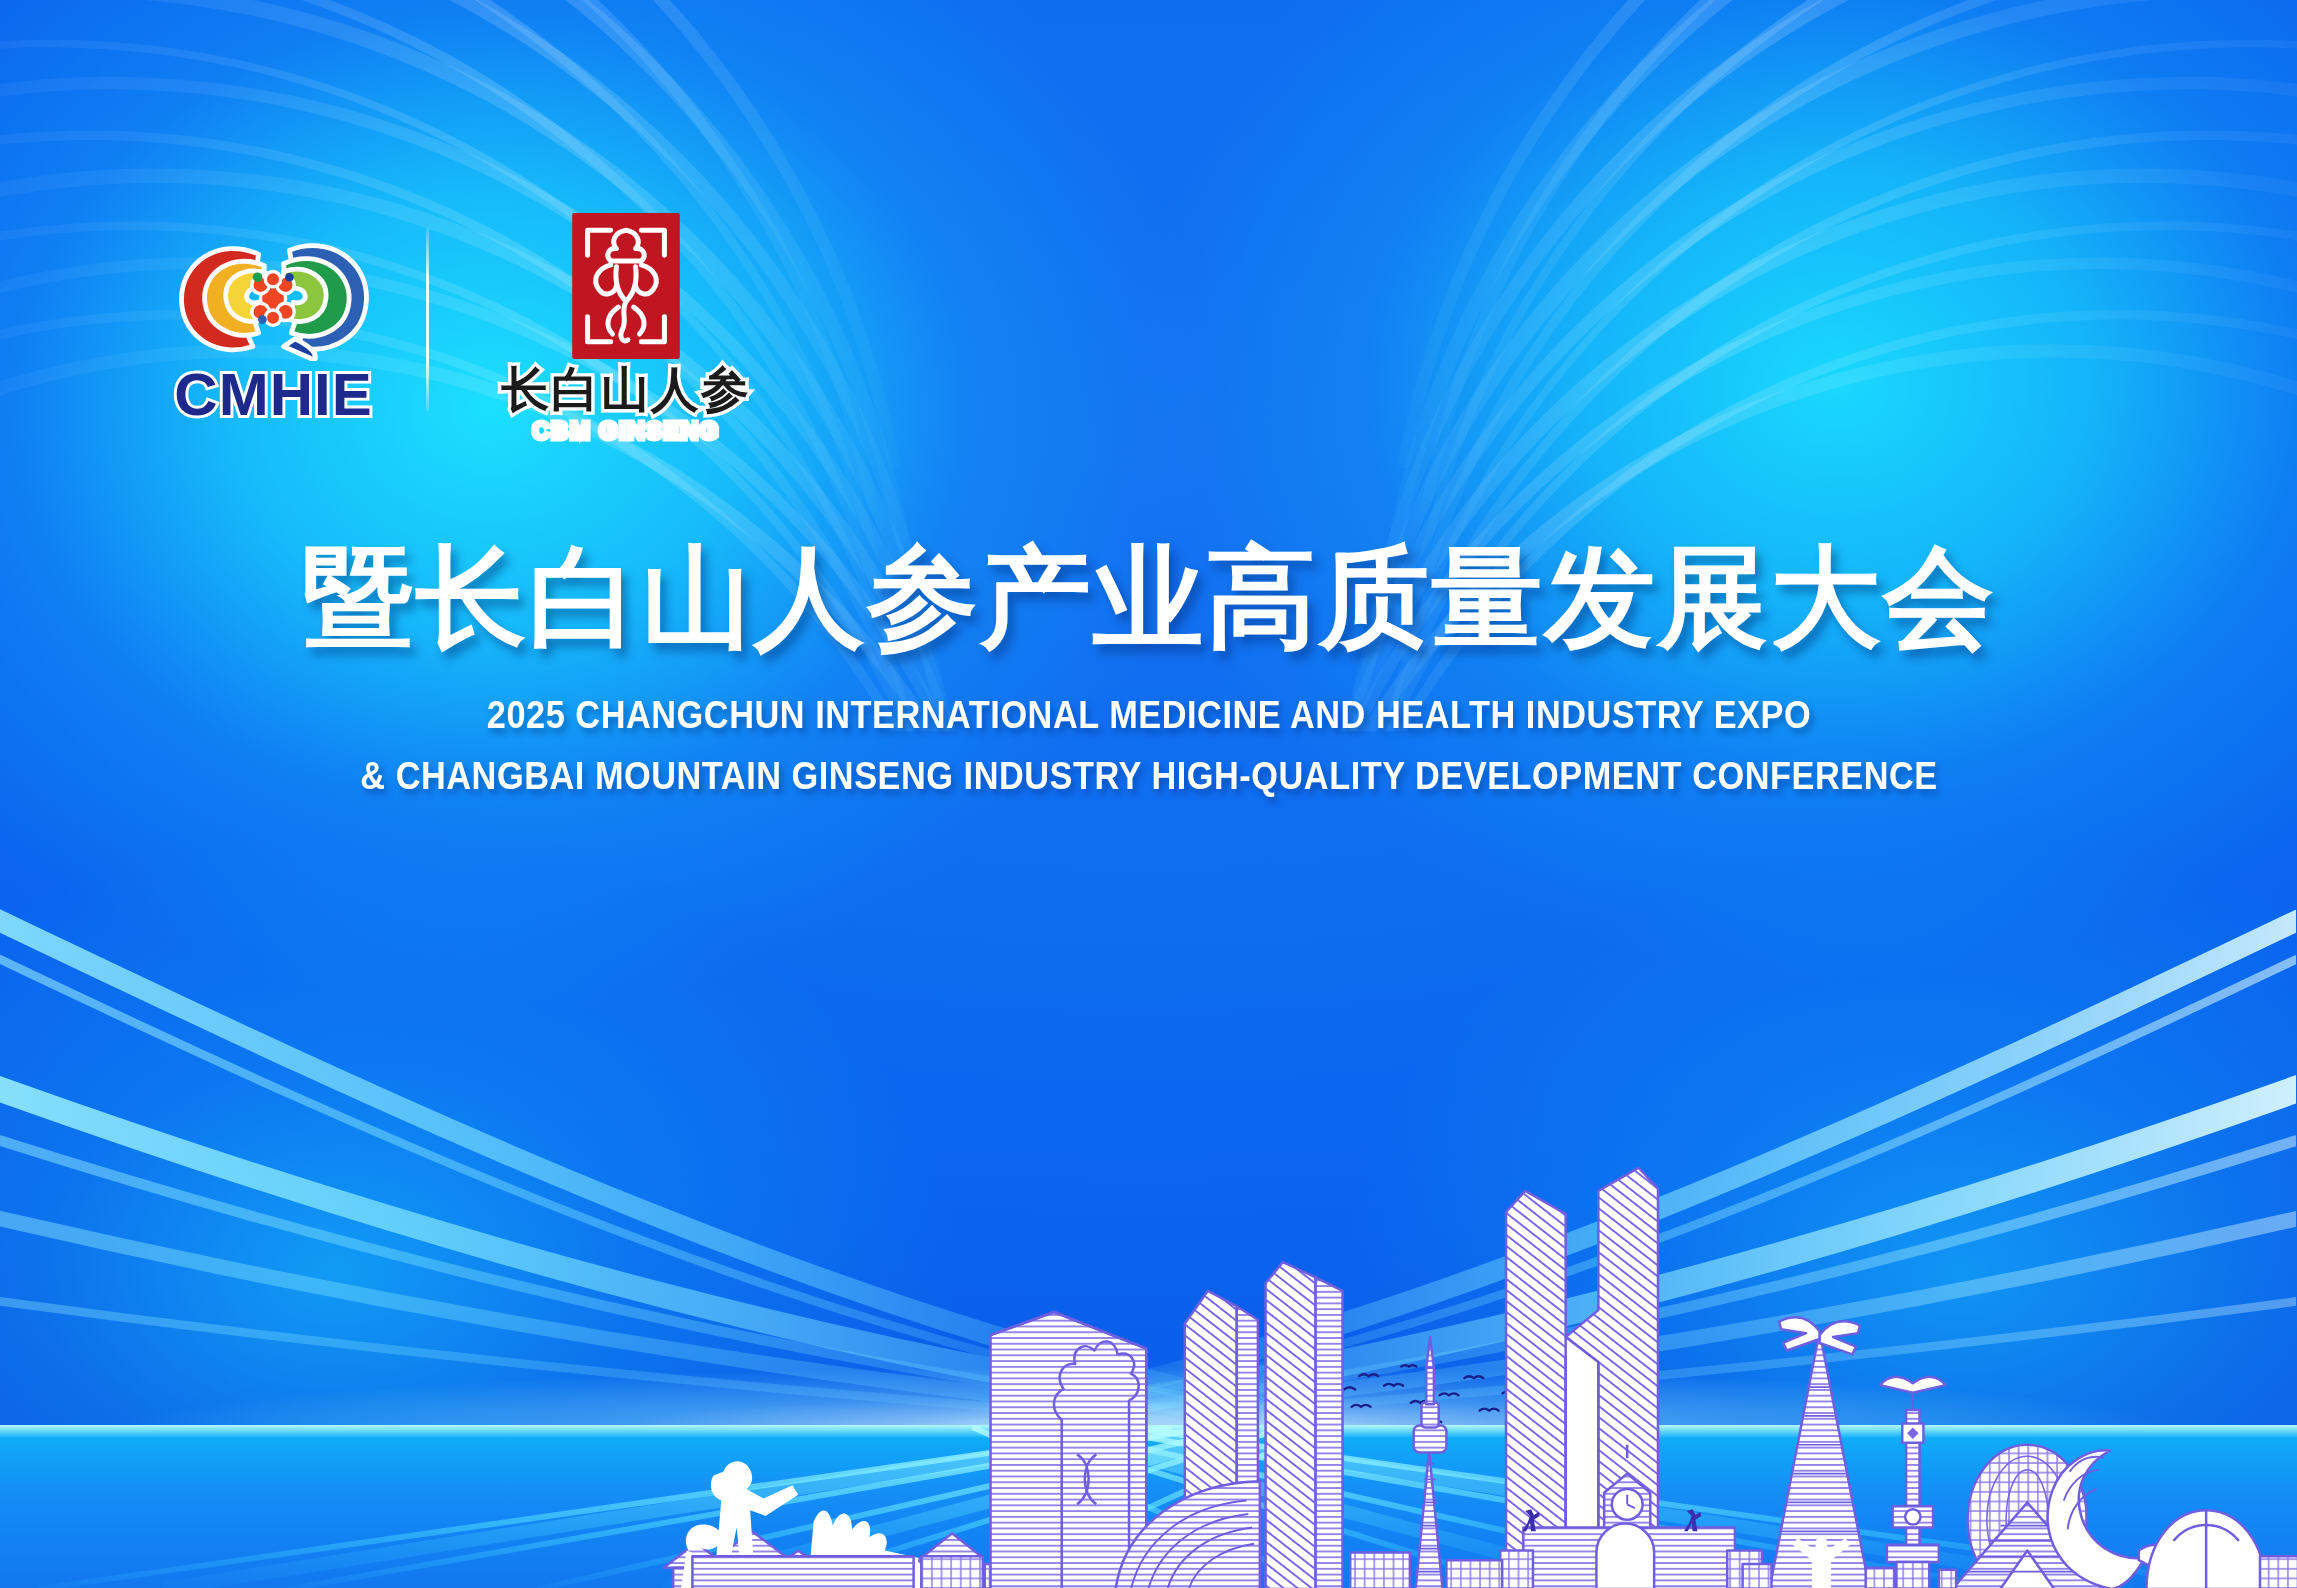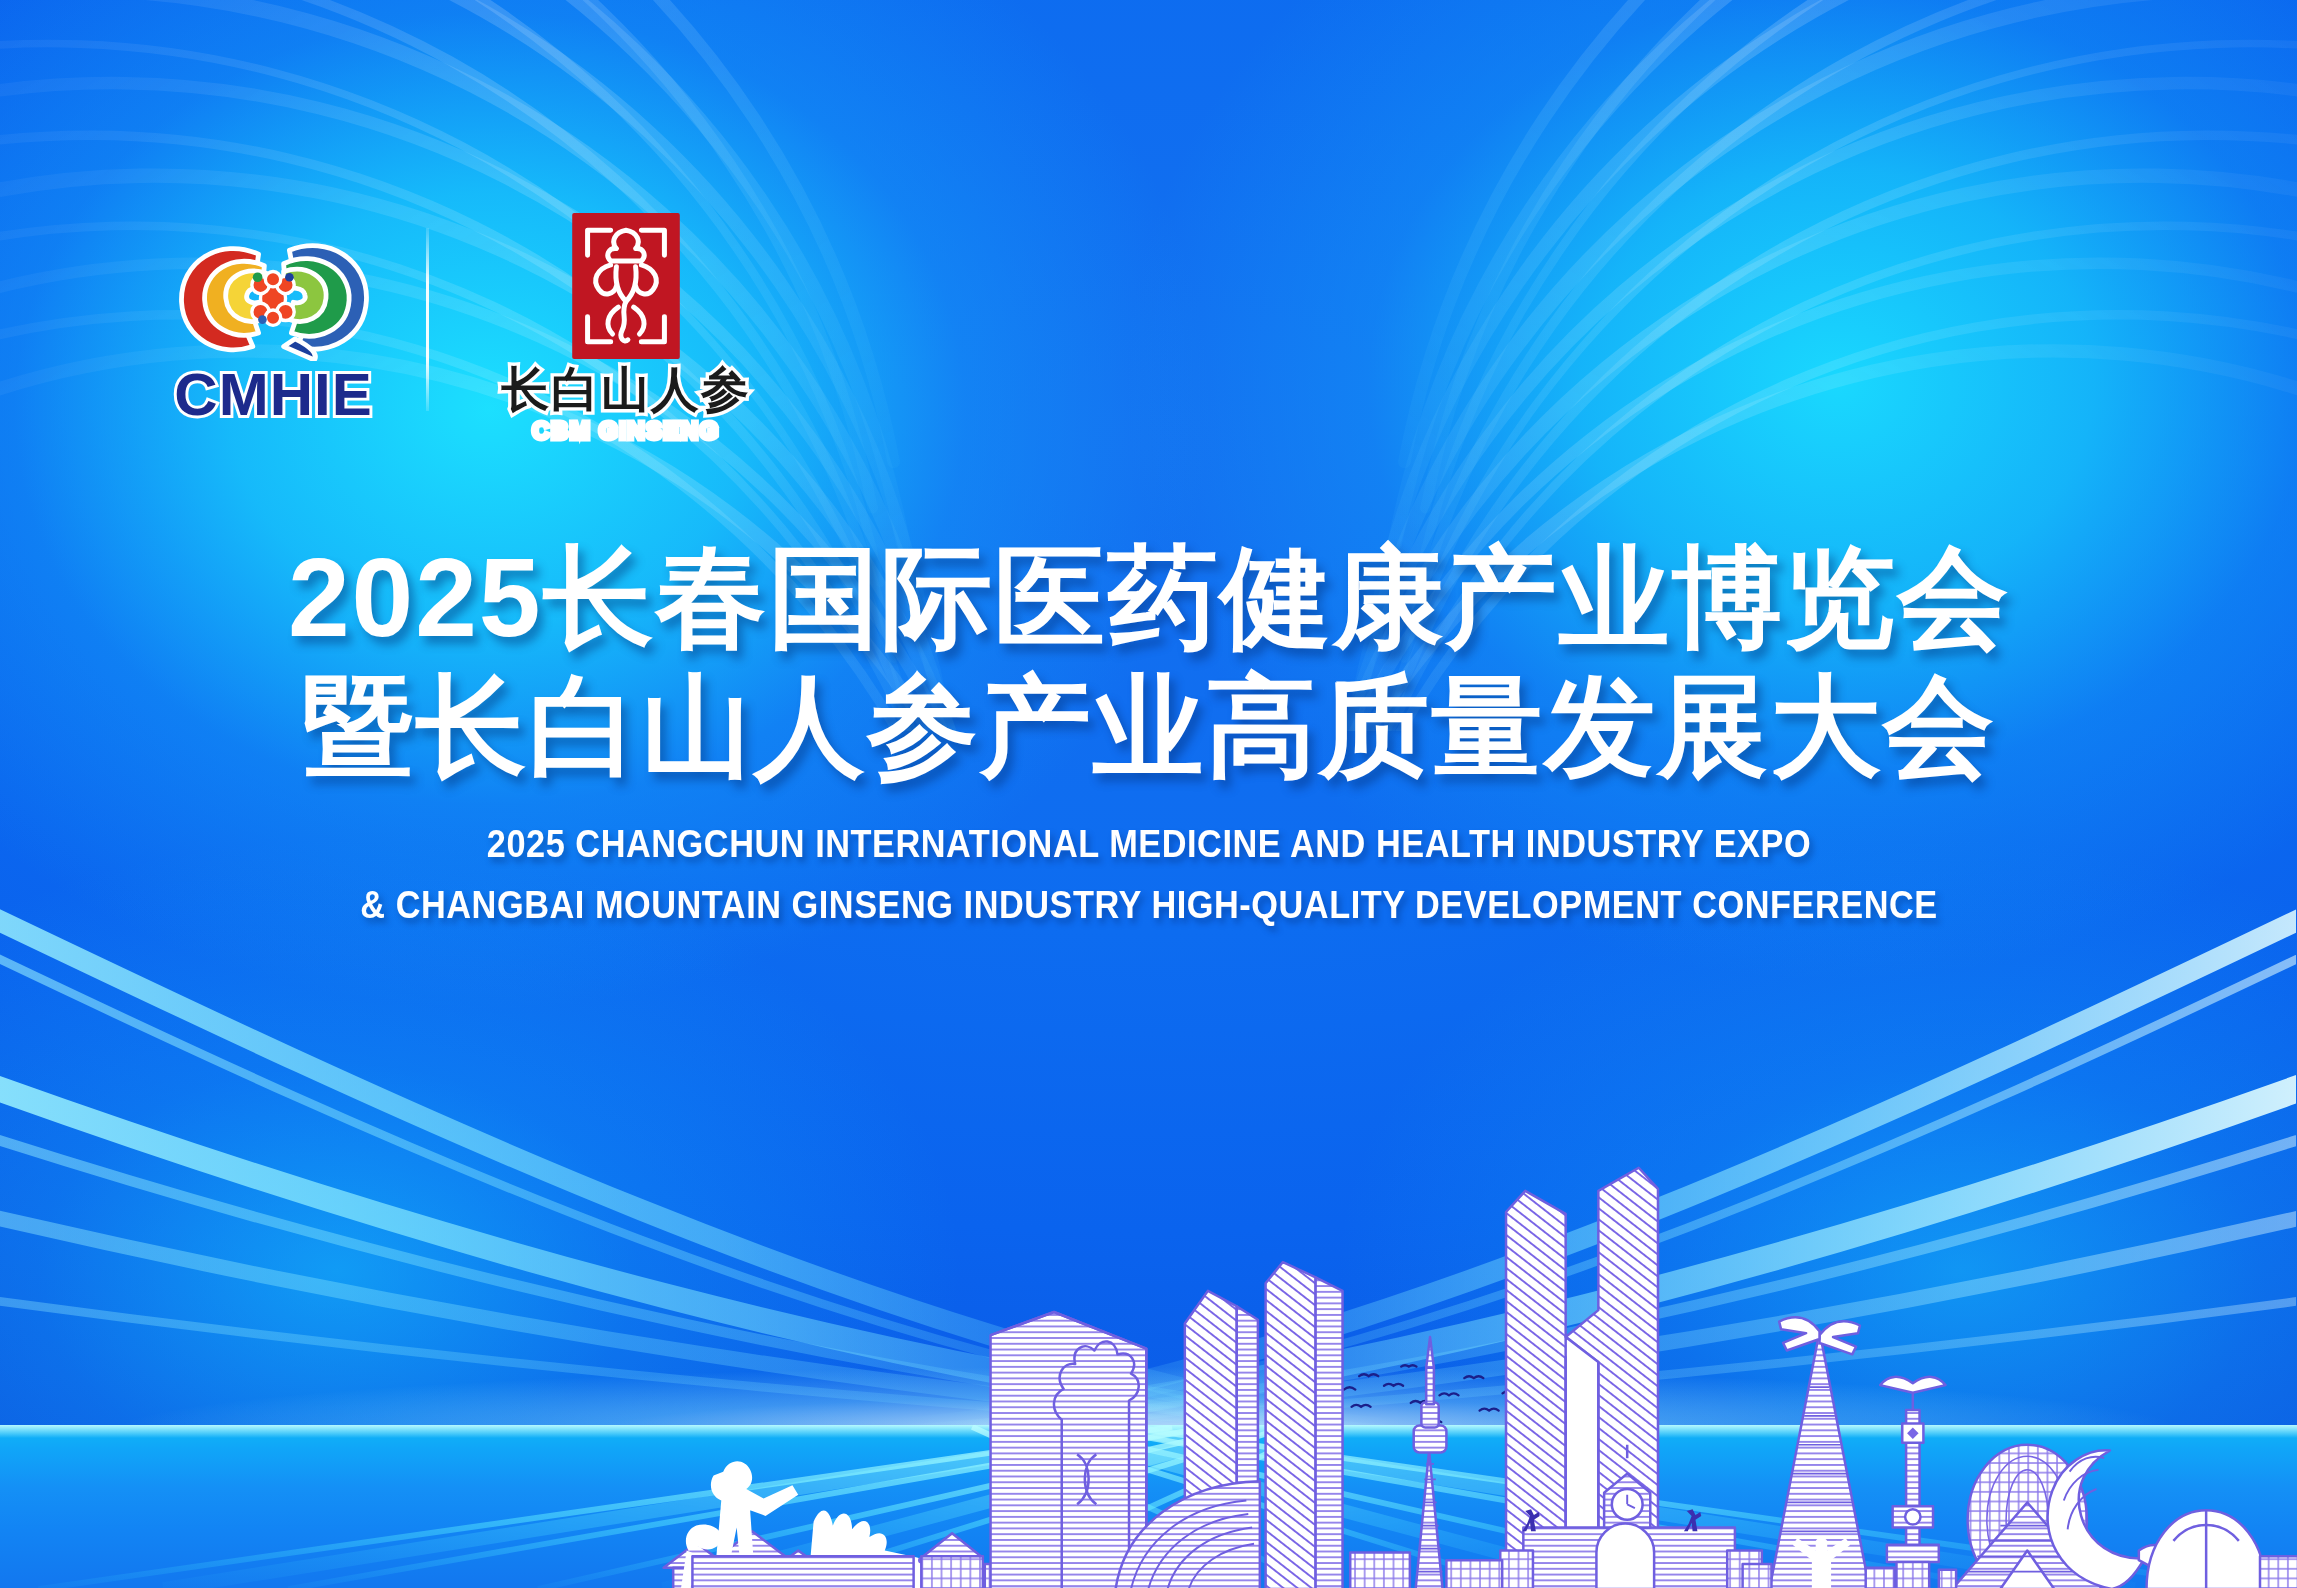--- a/index.html
+++ b/index.html
@@ -286,21 +286,20 @@
           <path d="M48 98 C 36 106, 34 118, 42 126"></path>
           <path d="M64 98 C 76 106, 78 118, 70 126"></path>
         </g>
       </svg>
       <div class="ginseng-cn">长白山人参</div>
       <div class="ginseng-en">CBM GINSENG</div>
     </div>
   </div>
 
   <div class="titles">
-    <div class="t-cn">2025长春国际医药健康产业博览会</div>
     <div class="t-cn">暨长白山人参产业高质量发展大会</div>
     <div class="t-en">2025 CHANGCHUN INTERNATIONAL MEDICINE AND HEALTH INDUSTRY EXPO</div>
     <div class="t-en" style="margin-top:7.7px">&amp; CHANGBAI MOUNTAIN GINSENG INDUSTRY HIGH-QUALITY DEVELOPMENT CONFERENCE</div>
   </div>
 
   <svg class="birds" viewBox="0 0 210 90">
     <g stroke="#1b1f8a" stroke-width="2.4" fill="none" stroke-linecap="round">
       <path d="M6 32 q6 -5 12 0 q6 -5 12 0"></path>
       <path d="M34 18 q5 -4 10 0 q5 -4 10 0"></path>
       <path d="M26 50 q5 -4 10 0 q5 -4 10 0"></path>

